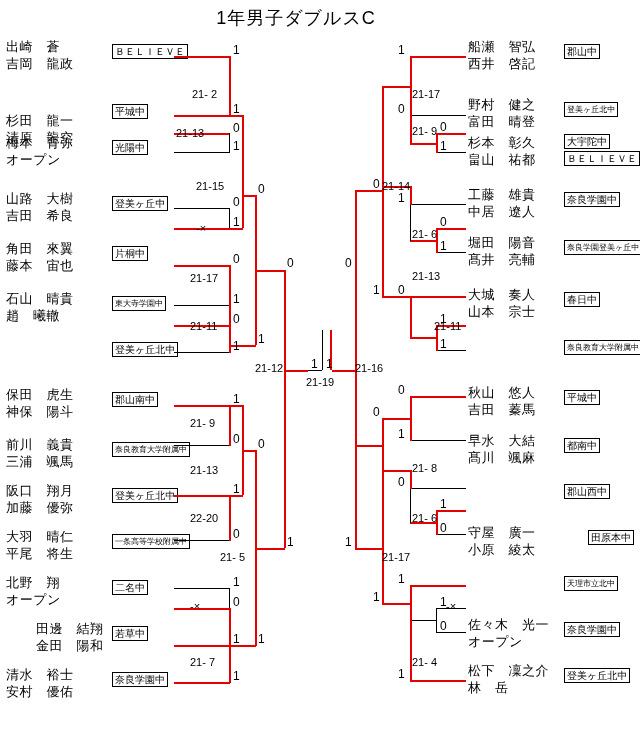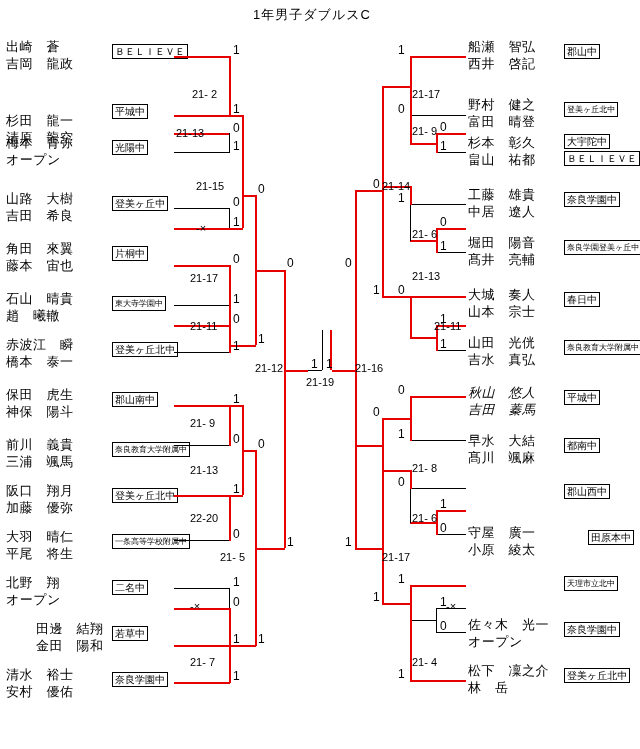--- a/index.html
+++ b/index.html
@@ -6,22 +6,22 @@
   body{
     width:640px;height:749px;
     background:#ffffff;
     font-family:"Liberation Sans","DejaVu Sans",sans-serif;
     color:#000;
     position:relative;
     overflow:hidden;
   }
   #root{position:absolute;left:0;top:0;width:640px;height:749px;}
   .title{
-    position:absolute;left:16px;top:6px;width:592px;text-align:center;
-    font-size:13px;letter-spacing:1px;
+    position:absolute;left:0;top:6px;width:592px;text-align:center;
+    font-size:18px;letter-spacing:1px;
   }
   .team{
     position:absolute;
     font-size:13px;
     white-space:nowrap;
     letter-spacing:0.5px;
   }
   .team .ln{display:block;height:17px;line-height:17px;}
   .club{
     position:absolute;
@@ -91,24 +91,20 @@
     <span class="ln">藤本　宙也</span>
   </div>
   <div class="club" style="left:112px;top:246px;"><span class="b">片桐中</span></div>
 
   <div class="team" style="left:6px;top:290px;">
     <span class="ln">石山　晴貴</span>
     <span class="ln">趙　曦轍</span>
   </div>
   <div class="club narrow" style="left:112px;top:296px;"><span class="b">東大寺学園中</span></div>
 
-  <div class="team" style="left:6px;top:336px;">
-    <span class="ln">赤波江　瞬</span>
-    <span class="ln">橋本　泰一</span>
-  </div>
   <div class="club" style="left:112px;top:342px;"><span class="b">登美ヶ丘北中</span></div>
 
   <div class="team" style="left:6px;top:386px;">
     <span class="ln">保田　虎生</span>
     <span class="ln">神保　陽斗</span>
   </div>
   <div class="club" style="left:112px;top:392px;"><span class="b">郡山南中</span></div>
 
   <div class="team" style="left:6px;top:436px;">
     <span class="ln">前川　義貴</span>
@@ -176,27 +172,23 @@
     <span class="ln">髙井　亮輔</span>
   </div>
   <div class="club narrow" style="left:564px;top:240px;"><span class="b">奈良学園登美ヶ丘中</span></div>
 
   <div class="team" style="left:468px;top:286px;">
     <span class="ln">大城　奏人</span>
     <span class="ln">山本　宗士</span>
   </div>
   <div class="club" style="left:564px;top:292px;"><span class="b">春日中</span></div>
 
-  <div class="team" style="left:468px;top:334px;">
-    <span class="ln">山田　光侊</span>
-    <span class="ln">吉水　真弘</span>
-  </div>
   <div class="club narrow" style="left:564px;top:340px;"><span class="b">奈良教育大学附属中</span></div>
 
-  <div class="team" style="left:468px;top:384px;font-style:italic;">
+  <div class="team" style="left:468px;top:384px;">
     <span class="ln">秋山　悠人</span>
     <span class="ln">吉田　蓁馬</span>
   </div>
   <div class="club" style="left:564px;top:390px;"><span class="b">平城中</span></div>
 
   <div class="team" style="left:468px;top:432px;">
     <span class="ln">早水　大結</span>
     <span class="ln">髙川　颯麻</span>
   </div>
   <div class="club" style="left:564px;top:438px;"><span class="b">都南中</span></div>

